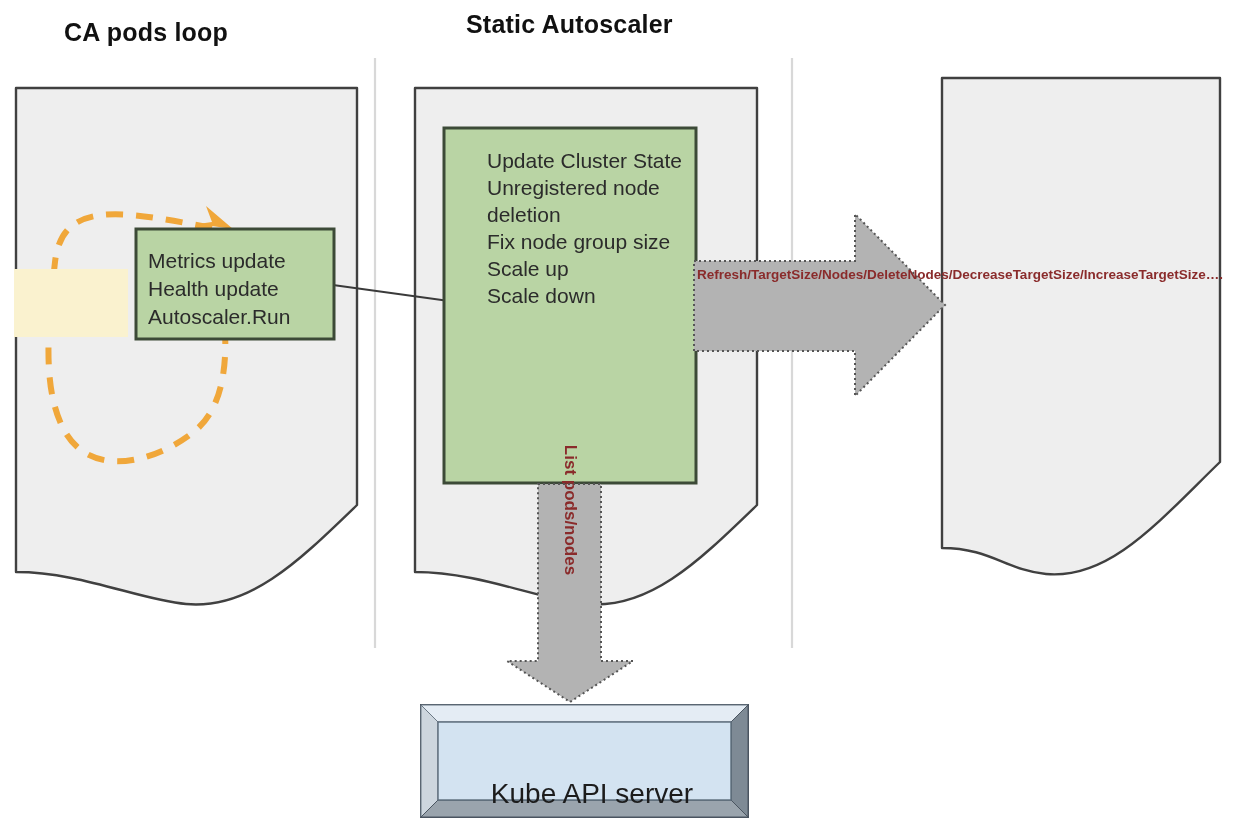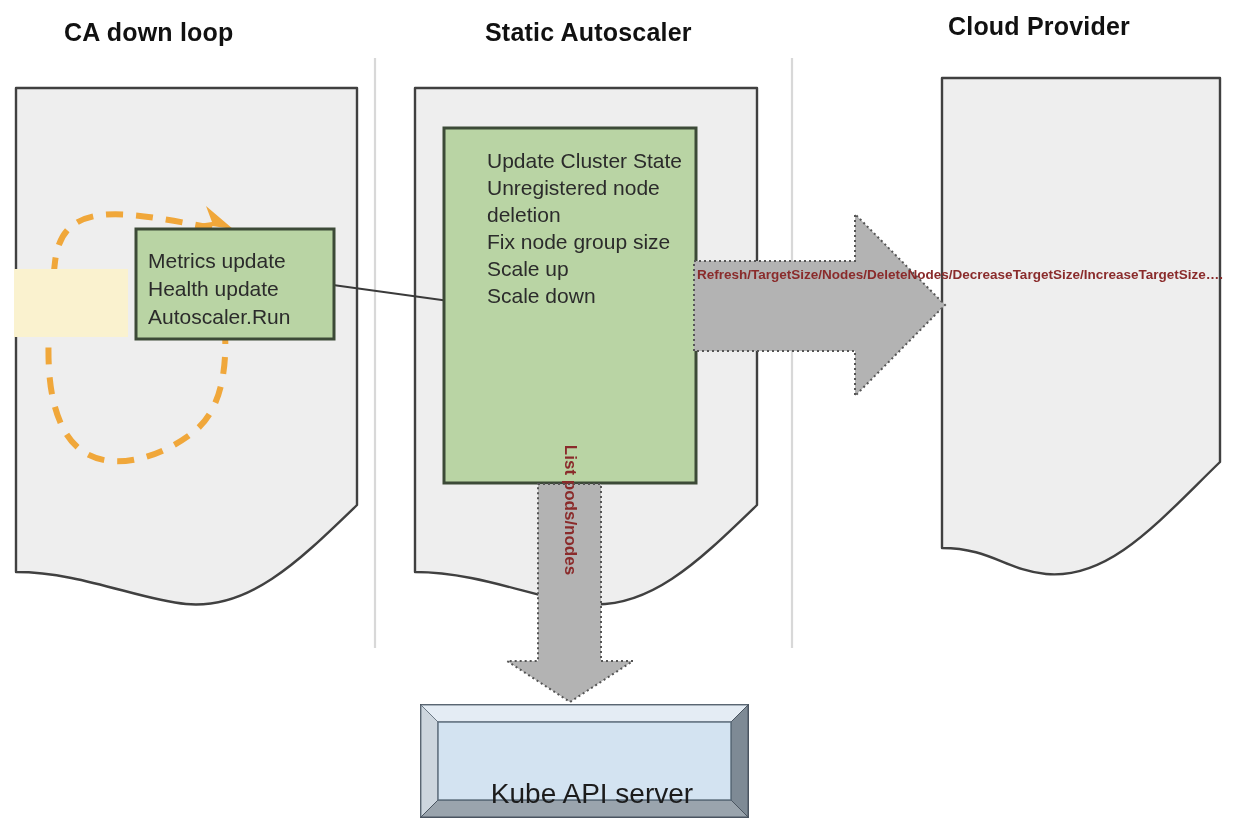--- a/index.html
+++ b/index.html
@@ -10,21 +10,21 @@
     color:#333333;
   }
   #stage{position:absolute;left:0;top:0;width:1240px;height:838px;}
   svg.layer{position:absolute;left:0;top:0;width:1240px;height:838px;overflow:visible;}
 
   .col-title{
     position:absolute;font-size:25px;font-weight:bold;color:#111111;
     letter-spacing:0.2px;white-space:nowrap;
   }
   #title-ca{left:64px;top:18px;}
-  #title-sa{left:466px;top:18px;margin-left:19px;}
+  #title-sa{left:466px;top:10px;}
   #title-cp{left:948px;top:12px;}
 
   .txtbox{position:absolute;}
 
   #green-left-text{
     left:148px;top:247px;width:190px;
     font-size:21px;line-height:28px;color:#2b2b2b;
   }
   #green-mid-text{
     left:462px;top:147px;width:236px;
@@ -85,25 +85,24 @@
     <g>
       <rect x="421" y="705" width="327" height="112" fill="#9aa4ad" stroke="#4a5560" stroke-width="2"></rect>
       <polygon points="421,705 748,705 731,722 438,722" fill="#e4ecf4" stroke="#6b7884" stroke-width="1"></polygon>
       <polygon points="421,705 438,722 438,800 421,817" fill="#cdd6de" stroke="#6b7884" stroke-width="1"></polygon>
       <polygon points="748,705 748,817 731,800 731,722" fill="#7e8a95" stroke="#4a5560" stroke-width="1"></polygon>
       <polygon points="421,817 438,800 731,800 748,817" fill="#9aa4ad" stroke="#4a5560" stroke-width="1"></polygon>
       <rect x="438" y="722" width="293" height="78" fill="#d3e3f1" stroke="#5b6b7a" stroke-width="1.4"></rect>
     </g>
   </svg>
 
-  <div class="col-title nosel" id="title-ca">CA down loop</div>
+  <div class="col-title nosel" id="title-ca">CA pods loop</div>
 
   <div class="col-title nosel" id="title-sa">Static Autoscaler</div>
 
-  <div class="col-title nosel" id="title-cp">Cloud Provider</div>
 
 
   <div class="txtbox nosel" id="green-left-text">Metrics update<br>Health update<br>Autoscaler.Run</div>
 
   <div class="txtbox nosel" id="green-mid-text">Update Cluster State<br>Unregistered node<br>deletion<br>Fix node group size<br>Scale up<br>Scale down</div>
 
   <div class="txtbox nosel" id="right-arrow-text">Refresh/TargetSize/Nodes/DeleteNodes/DecreaseTargetSize/IncreaseTargetSize….</div>
 
   <div class="txtbox nosel" id="down-arrow-text">List pods/nodes</div>
 

